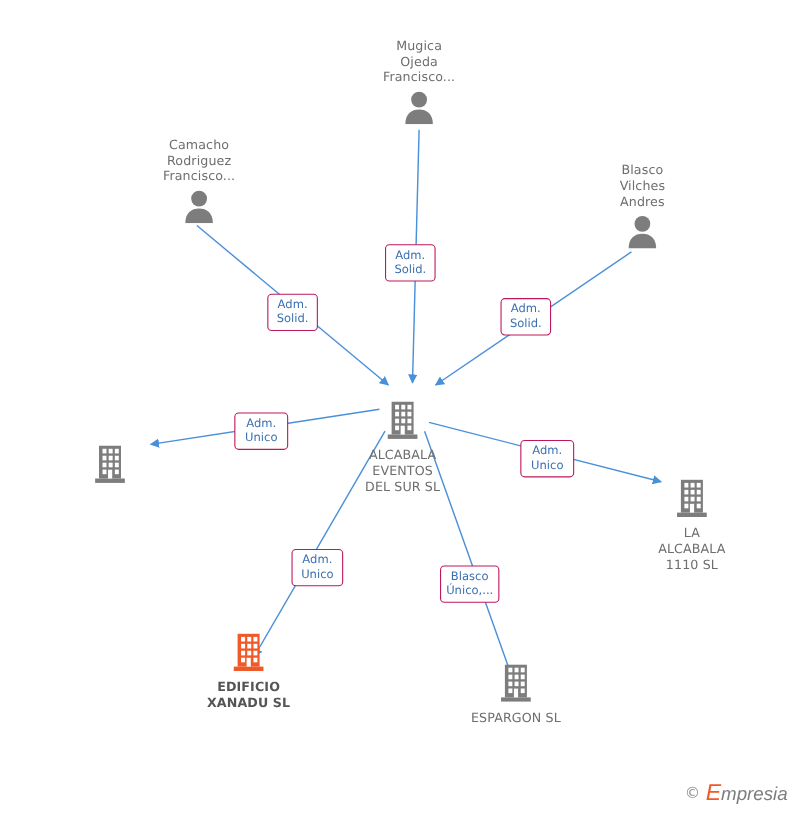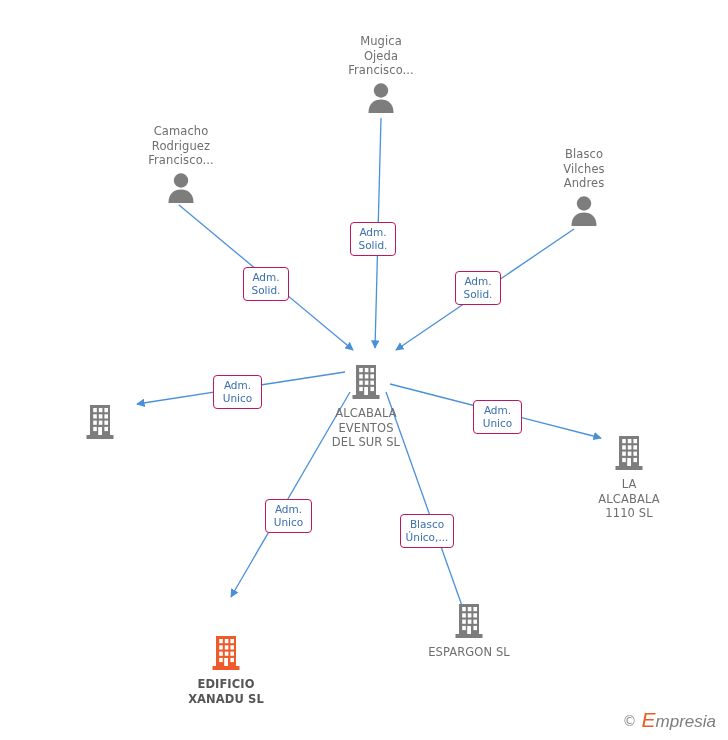--- a/index.html
+++ b/index.html
@@ -204,21 +204,21 @@
             <rect x="13.8" y="15.6" width="3.6" height="4.2" fill="#ffffff"></rect>
             <rect x="19.4" y="15.6" width="3.6" height="4.2" fill="#ffffff"></rect>
             <rect x="8.2" y="21.9" width="3.6" height="4.2" fill="#ffffff"></rect>
             <rect x="19.4" y="21.9" width="3.6" height="4.2" fill="#ffffff"></rect>
             <rect x="13.2" y="22" width="3.8" height="8" fill="#ffffff"></rect>
           </svg></span>
         <div class="label">LA
 ALCABALA
 1110 SL</div>
       </div>
-      <div class="node company highlight" style="left: 226px; top: 636px;">
+      <div class="node company highlight" style="left: 226px; top: 576px;">
         <span class="icon"><svg width="30" height="34" viewBox="0 0 30 34">
             <rect x="5" y="0" width="20" height="30" fill="#f05a28"></rect>
             <rect x="1.5" y="30" width="27" height="4" fill="#f05a28"></rect>
             <rect x="8.2" y="3" width="3.6" height="4.2" fill="#ffffff"></rect>
             <rect x="13.8" y="3" width="3.6" height="4.2" fill="#ffffff"></rect>
             <rect x="19.4" y="3" width="3.6" height="4.2" fill="#ffffff"></rect>
             <rect x="8.2" y="9.3" width="3.6" height="4.2" fill="#ffffff"></rect>
             <rect x="13.8" y="9.3" width="3.6" height="4.2" fill="#ffffff"></rect>
             <rect x="19.4" y="9.3" width="3.6" height="4.2" fill="#ffffff"></rect>
             <rect x="8.2" y="15.6" width="3.6" height="4.2" fill="#ffffff"></rect>

